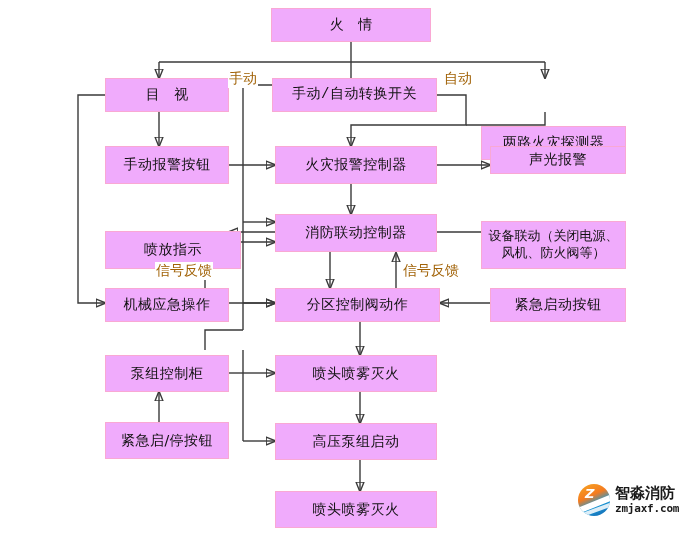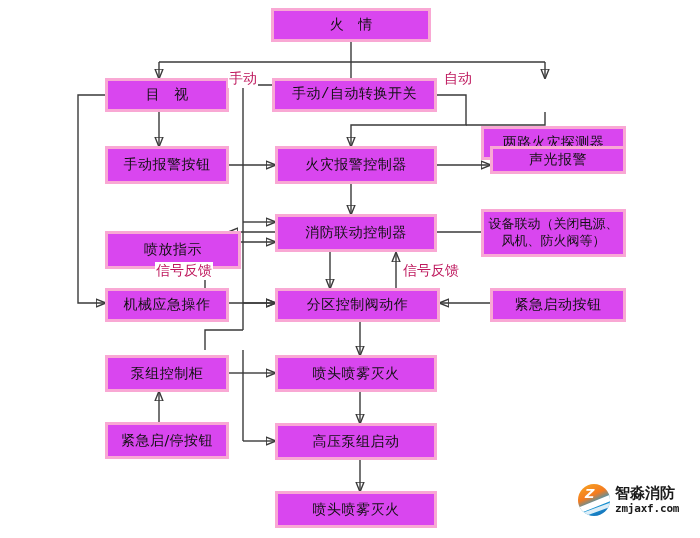--- a/index.html
+++ b/index.html
@@ -11,22 +11,22 @@
     position: relative;
     width: 700px;
     height: 538px;
     background: #ffffff;
     font-family: "DejaVu Sans", "Liberation Sans", sans-serif;
     overflow: hidden;
   }
   .node {
     position: absolute;
     box-sizing: border-box;
-    border: 3px solid #f9a8d4;
-    background: #d946ef;
+    border: 1px solid #f9a8d4;
+    background: #f0abfc;
     display: flex;
     align-items: center;
     justify-content: center;
     text-align: center;
     color: #111111;
     font-size: 14px;
     line-height: 1.25;
     letter-spacing: 0.5px;
     z-index: 3;
   }
@@ -36,21 +36,21 @@
     letter-spacing: 0px;
     padding: 0 4px;
   }
   .node.wide-letter {
     letter-spacing: 5px;
     text-indent: 5px;
   }
   .edge-label {
     position: absolute;
     font-size: 14px;
-    color: #be185d;
+    color: #a16207;
     white-space: nowrap;
     background: #ffffff;
     padding: 0 1px;
     z-index: 4;
   }
   svg#wires {
     position: absolute;
     left: 0;
     top: 0;
     width: 700px;
@@ -214,21 +214,21 @@
   <div class="node" style="left:105px; top:146px; width:124px; height:38px;">手动报警按钮</div>
 
   <div class="node" style="left:275px; top:146px; width:162px; height:38px;">火灾报警控制器</div>
 
   <div class="node" style="left:490px; top:146px; width:136px; height:28px;">声光报警</div>
 
   <div class="node" style="left:105px; top:231px; width:136px; height:38px;">喷放指示</div>
 
   <div class="node" style="left:275px; top:214px; width:162px; height:38px;">消防联动控制器</div>
 
-  <div class="node two-line" style="left:481px; top:209px; width:145px; height:48px; flex-direction:column;">
+  <div class="node two-line" style="left:481px; top:221px; width:145px; height:48px; flex-direction:column;">
     <span>设备联动（关闭电源、</span>
     <span>风机、防火阀等）</span>
   </div>
 
   <div class="node" style="left:105px; top:288px; width:124px; height:34px;">机械应急操作</div>
 
   <div class="node" style="left:275px; top:288px; width:165px; height:34px;">分区控制阀动作</div>
 
   <div class="node" style="left:490px; top:288px; width:136px; height:34px;">紧急启动按钮</div>
 

